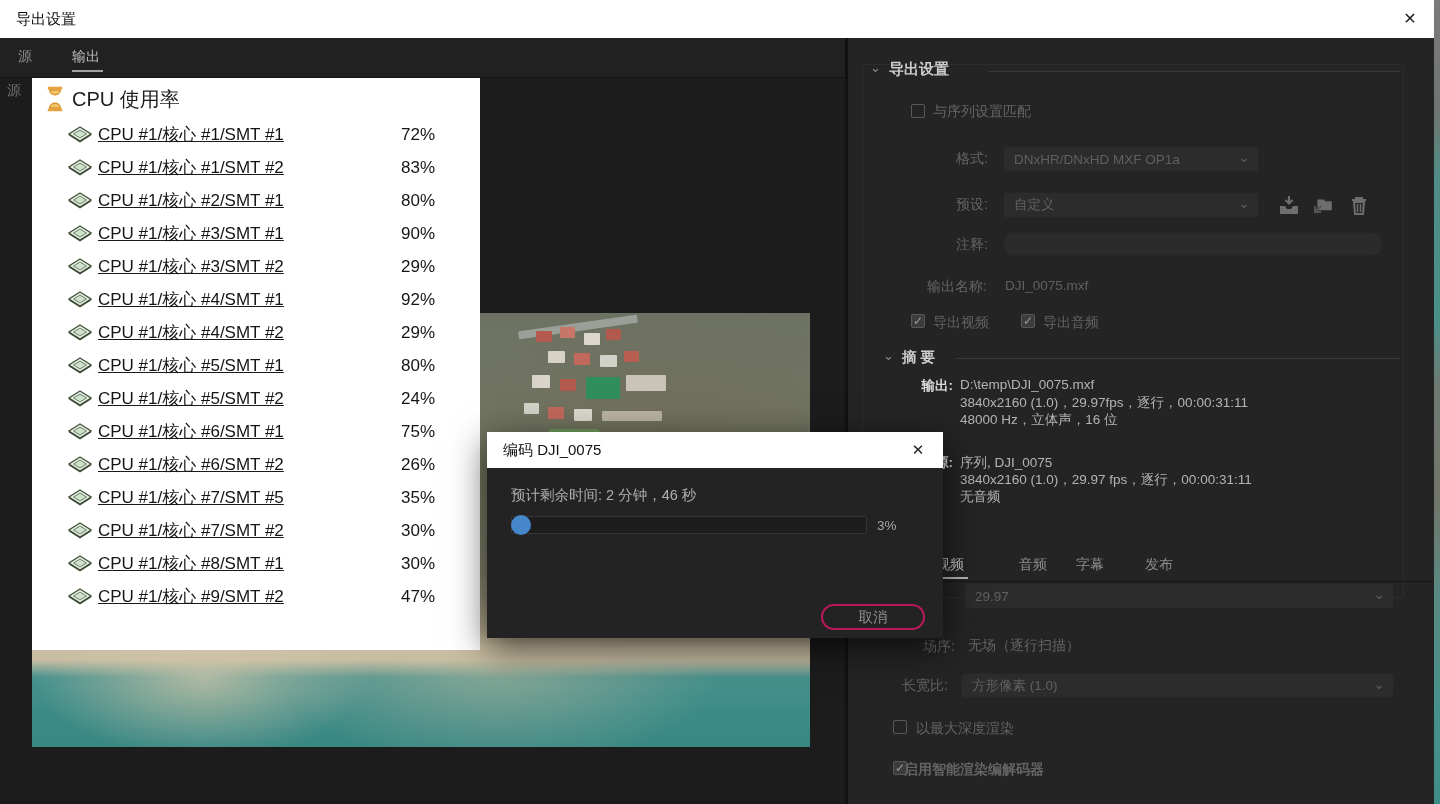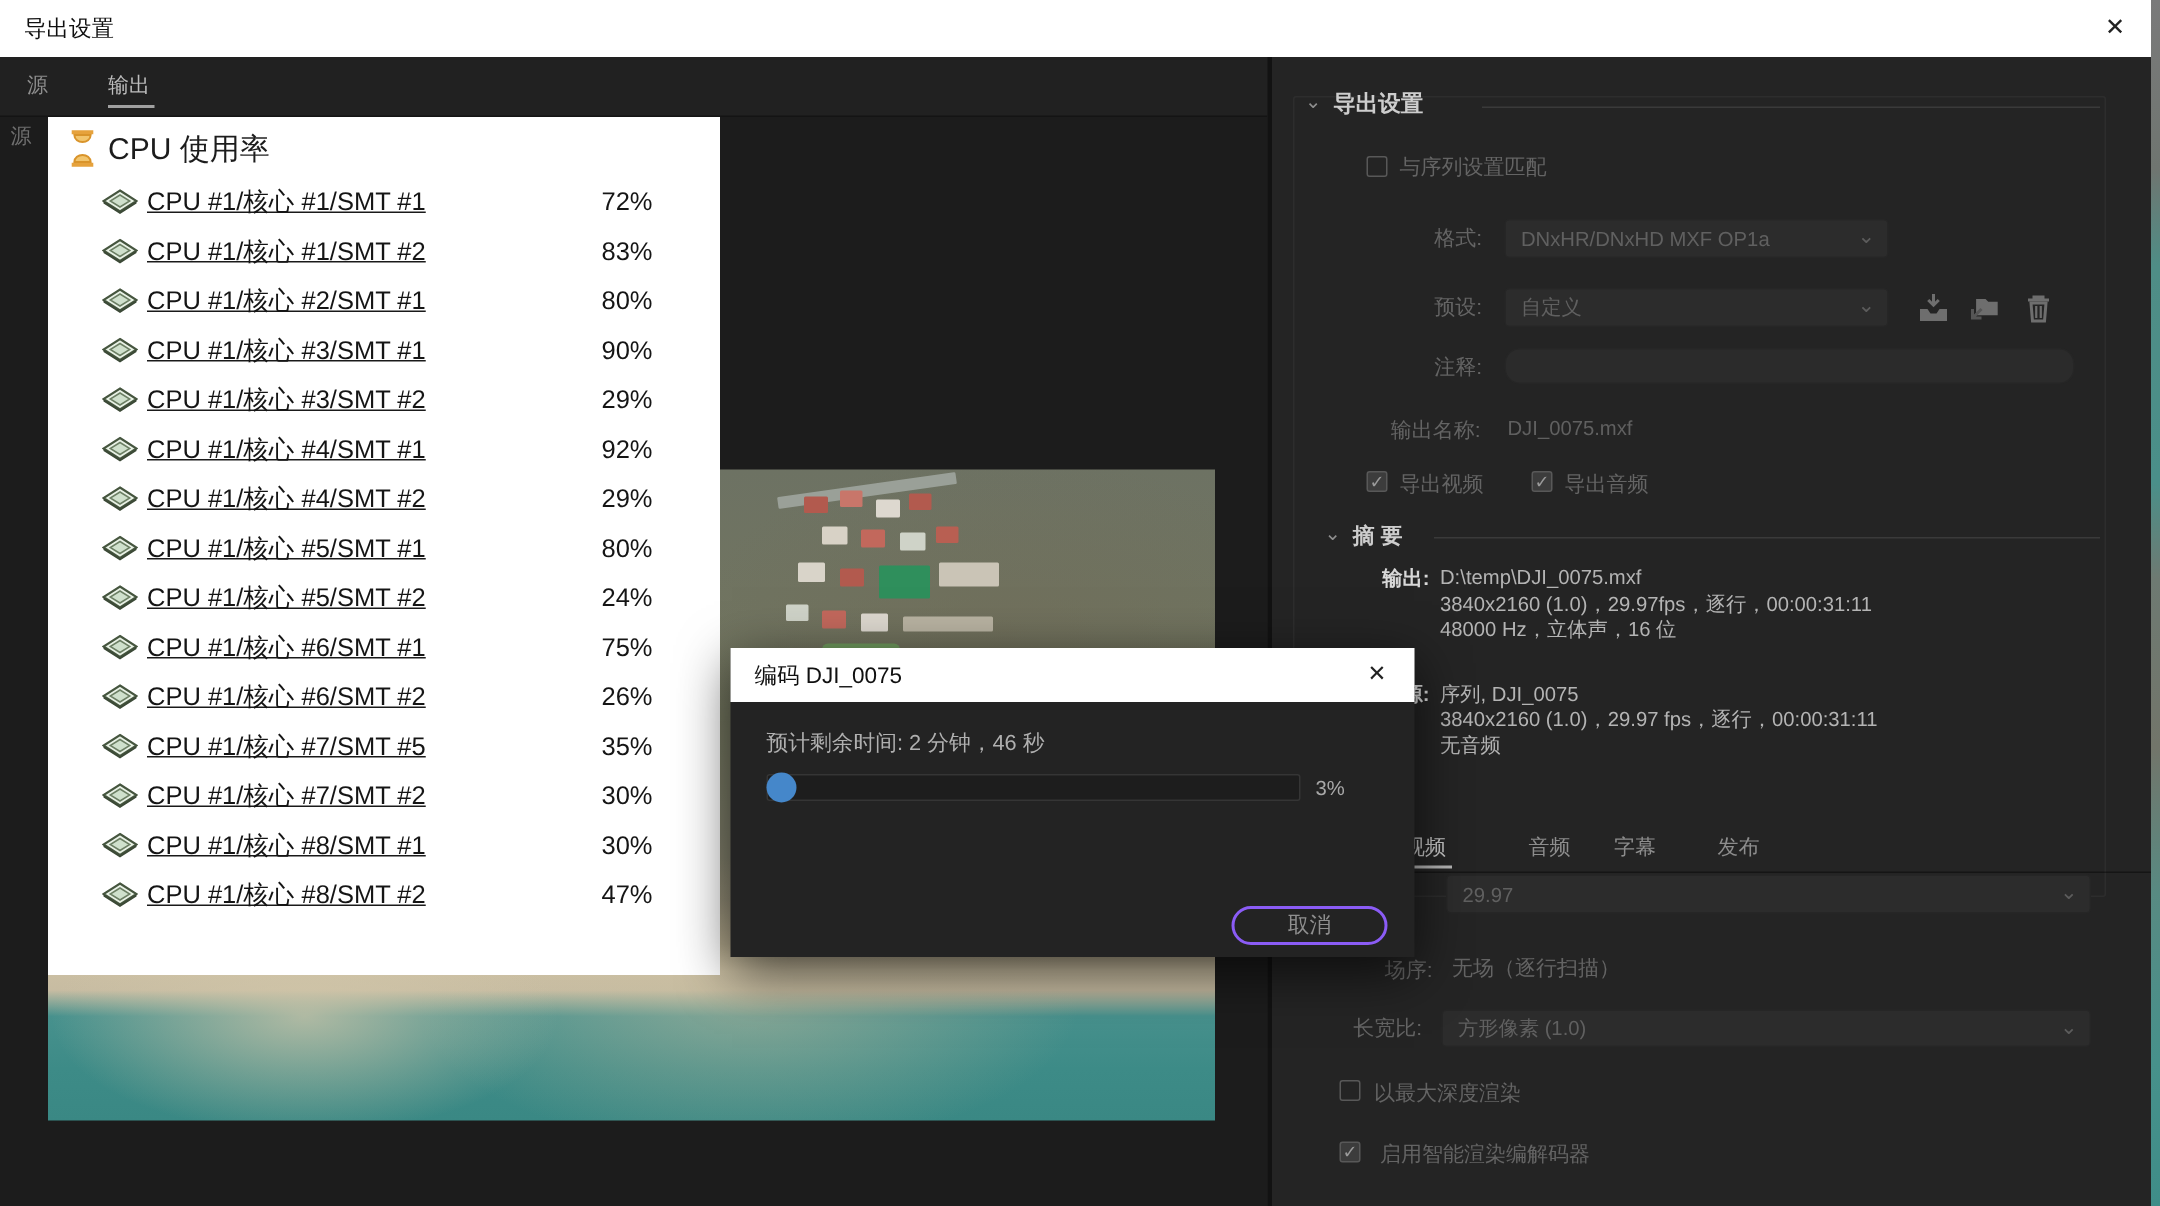--- a/index.html
+++ b/index.html
@@ -76,21 +76,21 @@
     box-shadow:0 10px 34px rgba(0,0,0,.65);}
   .enc-title{position:absolute;left:0;top:0;width:456px;height:36px;background:#ffffff;}
   .enc-title .t{position:absolute;left:16px;top:9px;font-size:15px;color:#101010;}
   .enc-close{position:absolute;right:14px;top:7px;width:22px;height:22px;font-size:15px;
     color:#222;text-align:center;line-height:22px;}
   .enc-eta{position:absolute;left:24px;top:54px;font-size:14.5px;color:#b0b0b0;}
   .enc-bar{position:absolute;left:24px;top:84px;width:356px;height:18px;background:#1d1d1d;
     border:1px solid #353535;border-radius:2px;box-sizing:border-box;}
   .enc-knob{position:absolute;left:-1px;top:-2px;width:20px;height:20px;border-radius:50%;background:#4587ca;}
   .enc-pct{position:absolute;left:390px;top:86px;font-size:13.5px;color:#a8a8a8;}
-  .enc-cancel{position:absolute;left:334px;top:172px;width:104px;height:26px;border:2px solid #8b5cf6;
+  .enc-cancel{position:absolute;left:334px;top:172px;width:104px;height:26px;border:2px solid #be185d;
     border-radius:15px;box-sizing:border-box;color:#8f8f8f;font-size:14.5px;text-align:center;line-height:22px;}
 
   
   .sliver{left:1434px;top:0;width:6px;height:804px;
     background:linear-gradient(to bottom,#7a7a7a 0%,#6f7570 14%,#4f8d86 22%,#4a8f89 40%,
       #6e7a72 48%,#72756a 62%,#588a82 74%,#47918b 88%,#3f8d88 100%);}
 </style>
 </head>
 <body>
 
@@ -277,21 +277,21 @@
     <span class="lb">CPU #1/核心 #8/SMT #1</span>
     <span class="vl">30%</span>
   </div>
 
   <div class="cpu-row">
     <svg class="ic" viewBox="0 0 24 17">
       <polygon points="12,1 23,8 12,15 1,8" fill="#e9f2e6" stroke="#46563f" stroke-width="1.4"></polygon>
       <polygon points="12,4 18.5,8 12,12 5.5,8" fill="#cfe0cc" stroke="#6c7f64" stroke-width="1"></polygon>
       <polygon points="1,8 12,15 23,8 23,9.6 12,16.6 1,9.6" fill="#3c4a37"></polygon>
     </svg>
-    <span class="lb">CPU #1/核心 #8/SMT #2</span>
+    <span class="lb">CPU #1/核心 #9/SMT #2</span>
     <span class="vl">47%</span>
   </div>
 </div>
     </div>
   </div>
 
   <div class="abs right-panel">
     <div class="groupbox"></div>
 
     <div class="sec-head" style="left:22px;top:22px;">
@@ -373,21 +373,21 @@
     <div class="lab r" style="left:33px;top:639px;width:67px;">长宽比:</div>
     <div class="dd" style="left:113px;top:635px;width:433px;height:25px;">
       <span class="tx">方形像素 (1.0)</span>
       <span class="ch">⌄</span>
     </div>
 
     <span class="cb" style="left:45px;top:682px;"></span>
     <div class="lab" style="left:68px;top:682px;">以最大深度渲染</div>
 
     <span class="cb checked" style="left:45px;top:723px;">✓</span>
-    <div class="lab" style="left:72px;top:723px;">启用智能渲染编解码器</div>
+    <div class="lab" style="left:56px;top:723px;font-weight:bold;">启用智能渲染编解码器</div>
   </div>
 
   <div class="abs enc-dialog">
     <div class="enc-title">
       <span class="t">编码 DJI_0075</span>
       <span class="enc-close">✕</span>
     </div>
     <div class="enc-eta">预计剩余时间: 2 分钟，46 秒</div>
     <div class="enc-bar">
       <div class="enc-knob"></div>

